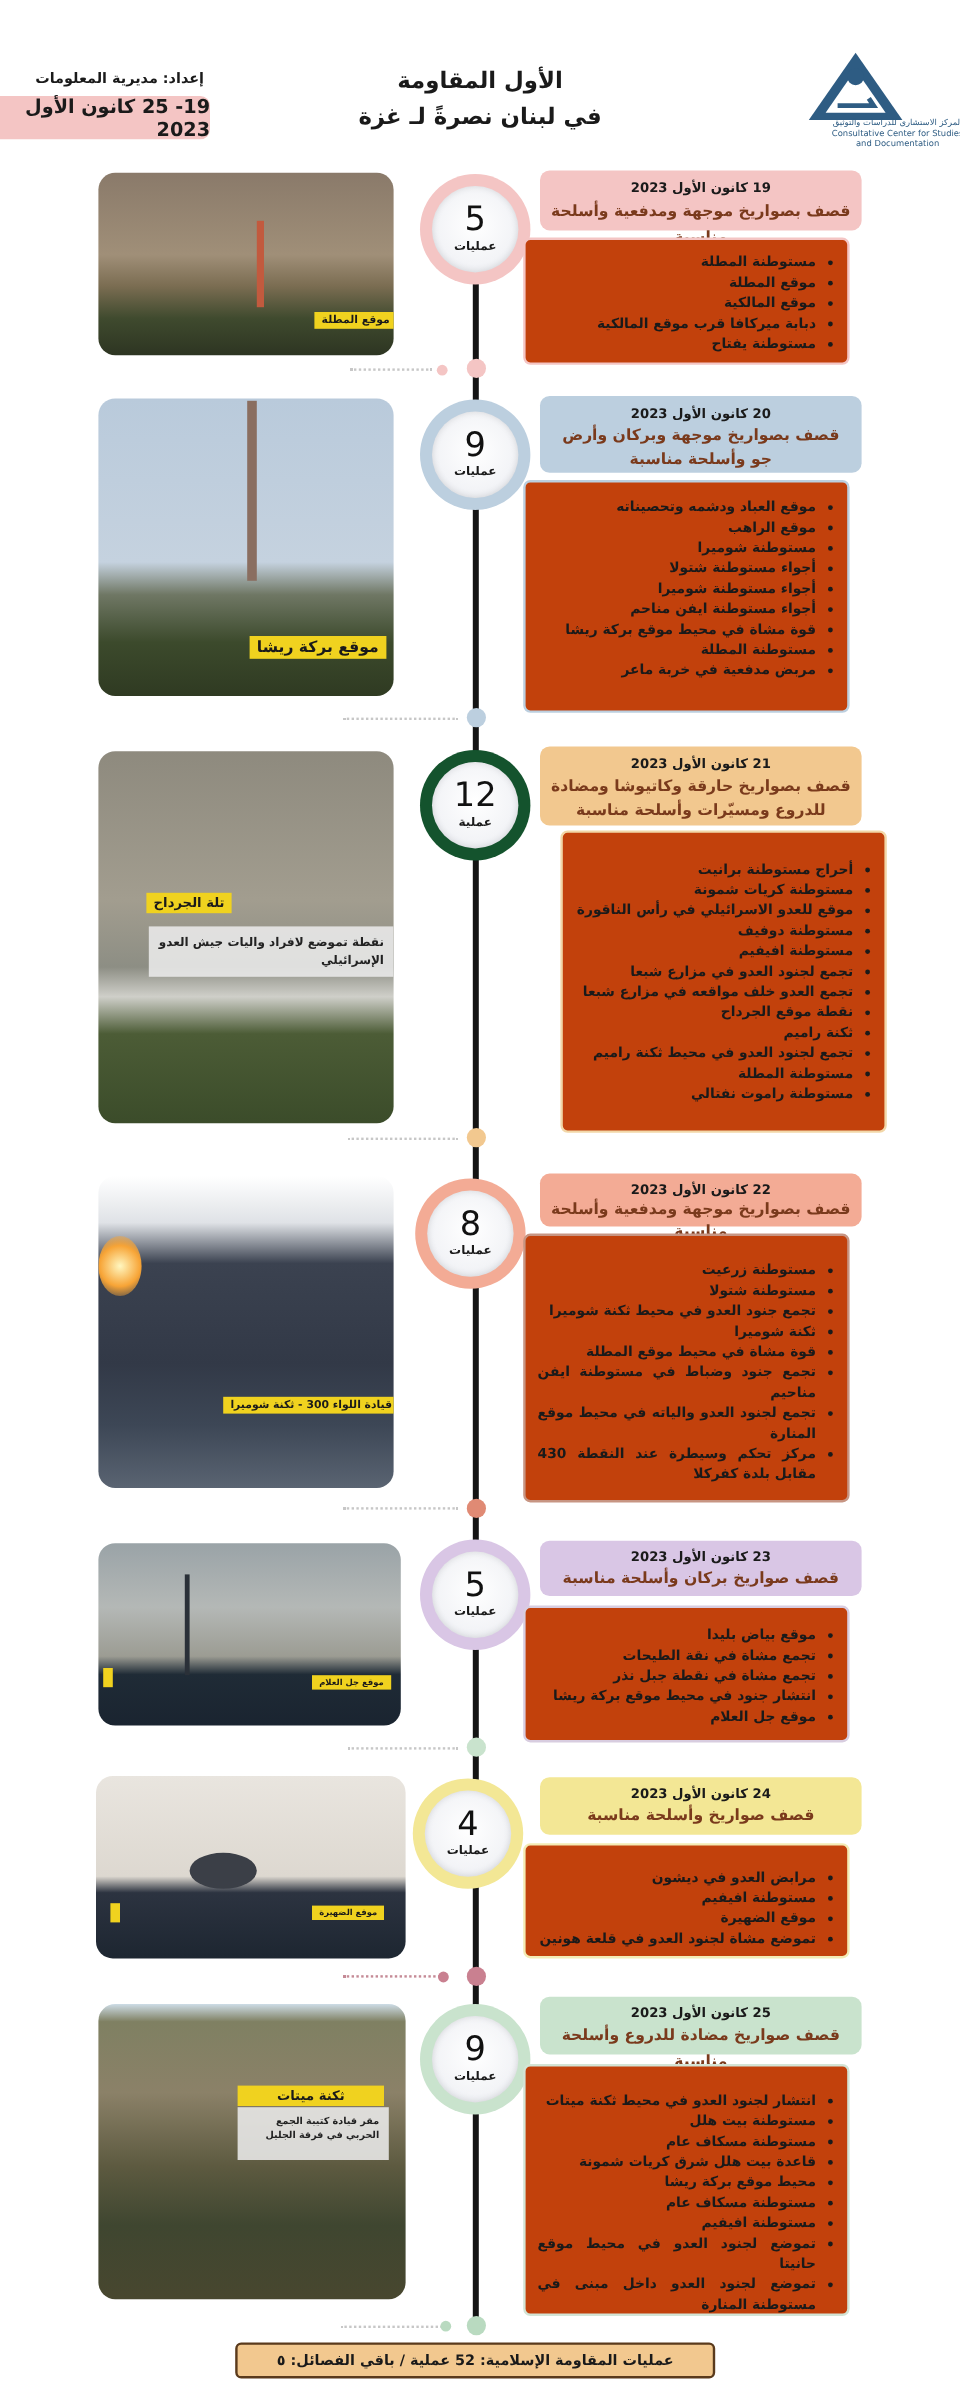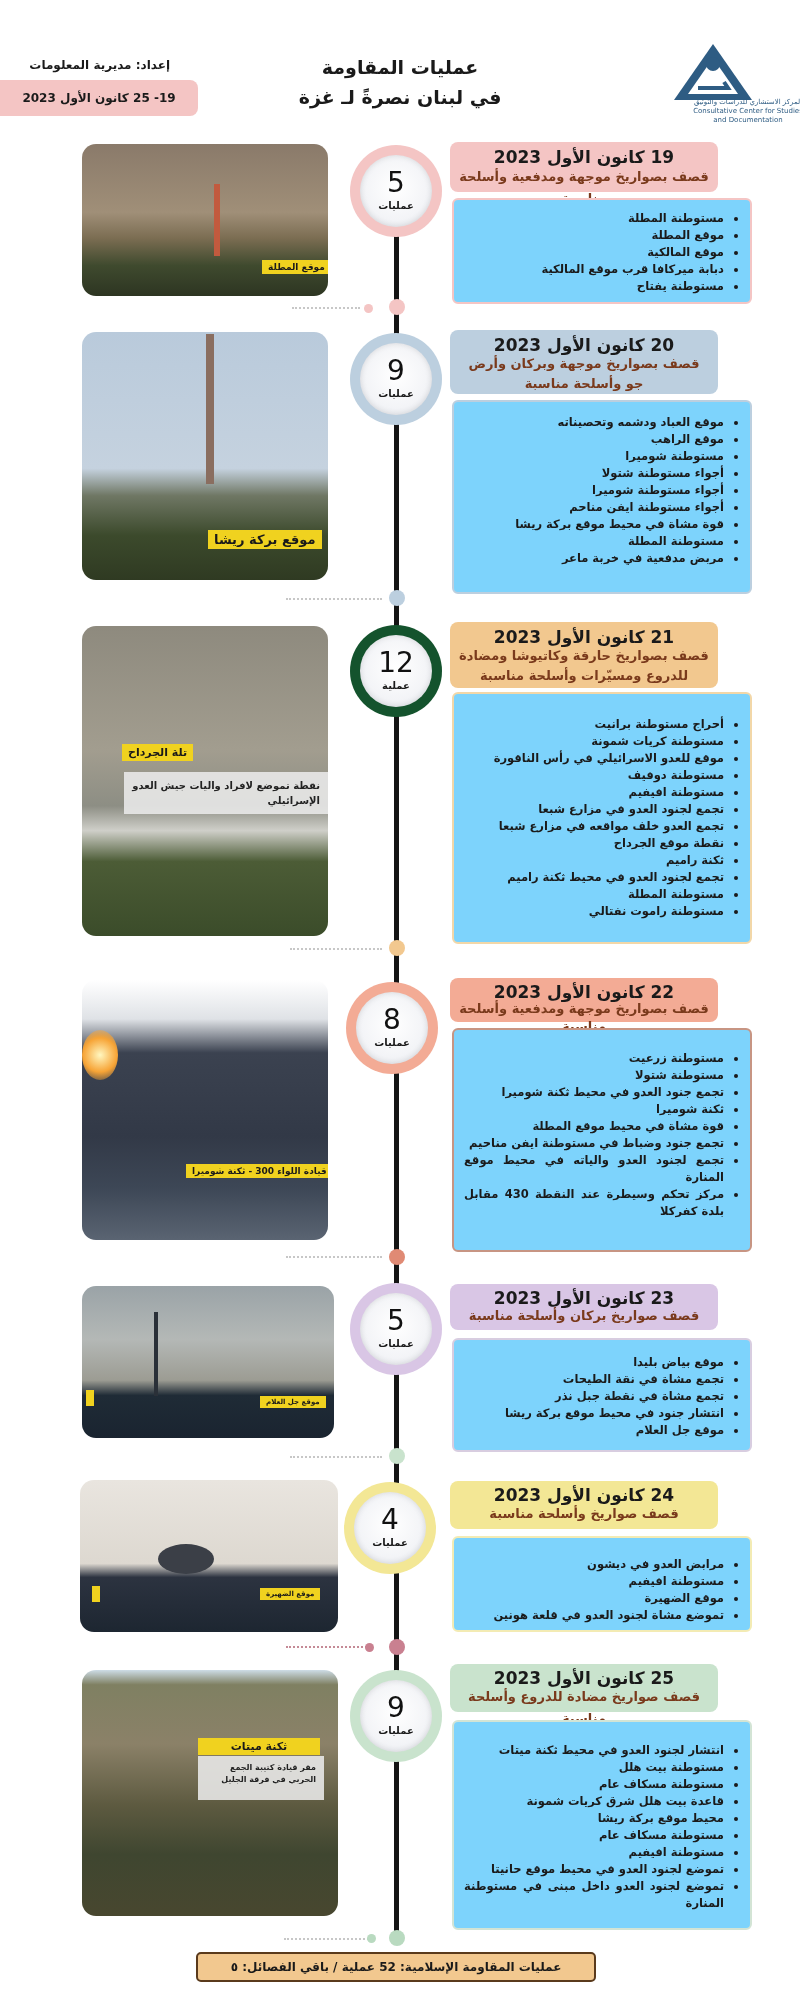--- a/index.html
+++ b/index.html
@@ -3,58 +3,58 @@
 <meta charset="utf-8">
 <style>
   html, body { margin:0; padding:0; }
   body { width:800px; height:2000px; background:#ffffff; position:relative; overflow:hidden; font-family:"DejaVu Sans", sans-serif; color:#1a1a1a; }
   .abs { position:absolute; }
   
   .logo { left:672px; top:42px; width:82px; height:78px; }
   .logo-text { left:688px; top:98px; width:120px; text-align:center; font-size:7px; color:#2e5c83; line-height:9px; }
   .title { left:250px; top:52px; width:300px; text-align:center; font-size:19px; font-weight:bold; line-height:30px; direction:rtl; }
   .prep { left:20px; top:58px; width:150px; text-align:right; font-size:12px; font-weight:bold; direction:rtl; }
-  .date-range { left:0px; top:80px; width:198px; height:36px; background:#f4c5c4; border-radius:0 8px 8px 0; font-size:12px; font-weight:bold; display:flex; align-items:center; justify-content:center; direction:rtl; }
+  .date-range { left:0px; top:80px; width:175px; height:36px; background:#f4c5c4; border-radius:0 8px 8px 0; font-size:16px; font-weight:bold; display:flex; align-items:center; justify-content:center; direction:rtl; }
   
   .spine { left:394px; top:200px; width:5px; height:1740px; background:#141414; }
   .circle { width:92px; height:92px; border-radius:50%; display:flex; align-items:center; justify-content:center; }
   .circle-inner { width:72px; height:72px; border-radius:50%; background:radial-gradient(circle at 50% 45%, #ffffff 0%, #f3f4f7 60%, #dfe2e8 100%); box-shadow: inset 0 0 6px rgba(0,0,0,0.12); display:flex; flex-direction:column; align-items:center; justify-content:center; }
   .circle-num { font-size:28px; line-height:30px; color:#111; }
   .circle-lbl { font-size:10px; font-weight:bold; line-height:16px; direction:rtl; }
   .dot-big { width:16px; height:16px; border-radius:50%; }
   .dot-small { width:9px; height:9px; border-radius:50%; }
   .dotted { height:0; border-top:2px dotted #c7c7c7; }
   .photo { border-radius:14px; overflow:hidden; }
   .photo-cap { position:absolute; background:#f0d21f; color:#1a1a1a; font-size:9px; font-weight:bold; padding:2px 6px; direction:rtl; white-space:nowrap; }
   .photo-note { position:absolute; background:rgba(235,235,235,0.88); color:#222; font-size:10px; font-weight:bold; padding:6px 8px; direction:rtl; line-height:15px; }
   .head-box { left:450px; width:268px; border-radius:8px; text-align:center; direction:rtl; padding:6px 8px; box-sizing:border-box; }
-  .head-date { font-size:17px; font-weight:bold; line-height:18px; }
+  .head-date { font-size:11px; font-weight:bold; line-height:18px; }
   .head-desc { font-size:13px; font-weight:bold; line-height:22px; color:#7a3a1c; }
-  .list-box { left:452px; width:300px; border-radius:6px; background:#7dd3fc; box-sizing:border-box; padding:10px 10px 10px 10px; direction:rtl; border:2px solid; }
+  .list-box { left:436px; width:272px; border-radius:6px; background:#c2410c; box-sizing:border-box; padding:10px 10px 10px 10px; direction:rtl; border:2px solid; }
   .list-box ul { margin:0; padding:0 16px 0 0; list-style:disc; }
   .list-box li { font-size:11.5px; font-weight:bold; line-height:17px; text-align:justify; }
   .footer { left:196px; top:1952px; width:400px; height:30px; background:#f2c88f; border:2px solid #5a3a1c; border-radius:5px; box-sizing:border-box; display:flex; align-items:center; justify-content:center; font-size:12px; font-weight:bold; direction:rtl; }
 </style>
 </head>
 <body>
 
 <div class="abs logo">
   <svg width="82" height="60" viewBox="0 0 82 60">
     <polygon points="41,2 80,58 2,58" fill="#2e5c83"></polygon>
     <polygon points="41,16 66,52 16,52" fill="#ffffff"></polygon>
     <circle cx="41" cy="22" r="7" fill="#2e5c83"></circle>
     <path d="M26 46 L56 46 L52 40" stroke="#2e5c83" stroke-width="4" fill="none"></path>
   </svg>
 </div>
 <div class="abs logo-text">
   <div>المركز الاستشاري للدراسات والتوثيق</div>
   <div>Consultative Center for Studies and Documentation</div>
 </div>
 <div class="abs title">
-  <div>عمليات المقاومة</div>
+  <div>الأول المقاومة</div>
   <div>في لبنان نصرةً لـ غزة</div>
 </div>
 <div class="abs prep">إعداد: مديرية المعلومات</div>
 <div class="abs date-range">19- 25 كانون الأول 2023</div>
 
 <div class="abs spine"></div>
 
 <div class="abs photo" style="left:82px;top:144px;width:246px;height:152px;background:linear-gradient(180deg,#8a7a6a 0%,#a08f78 45%,#7b6d52 62%,#3f4a2e 80%,#2d3522 100%);">
   <div style="position:absolute;left:132px;top:40px;width:6px;height:72px;background:#c25a3e;"></div>
   <div class="photo-cap" style="left:180px;top:116px;">موقع المطلة</div>
@@ -119,21 +119,21 @@
 <div class="abs circle" style="left:350px;top:625px;background:#14532d;">
   <div class="circle-inner">
     <div class="circle-num">12</div>
     <div class="circle-lbl">عملية</div>
   </div>
 </div>
 <div class="abs head-box" style="top:622px;height:66px;background:#f2c88f;">
   <div class="head-date">21 كانون الأول 2023</div>
   <div class="head-desc" style="line-height:20px;">قصف بصواريخ حارقة وكاتيوشا ومضادة للدروع ومسيّرات وأسلحة مناسبة</div>
 </div>
-<div class="abs list-box" style="top:692px;height:252px;border-color:#f2d7a8;padding-top:22px;">
+<div class="abs list-box" style="top:692px;height:252px;border-color:#f2d7a8;padding-top:22px;margin-left:31px;">
   <ul id="list2">
       <li>أحراج مستوطنة برانيت</li>
       <li>مستوطنة كريات شمونة</li>
       <li>موقع للعدو الاسرائيلي في رأس الناقورة</li>
       <li>مستوطنة دوفيف</li>
       <li>مستوطنة افيفيم</li>
       <li>تجمع لجنود العدو في مزارع شبعا</li>
       <li>تجمع العدو خلف مواقعه في مزارع شبعا</li>
       <li>نقطة موقع الجرداح</li>
       <li>ثكنة راميم</li>

